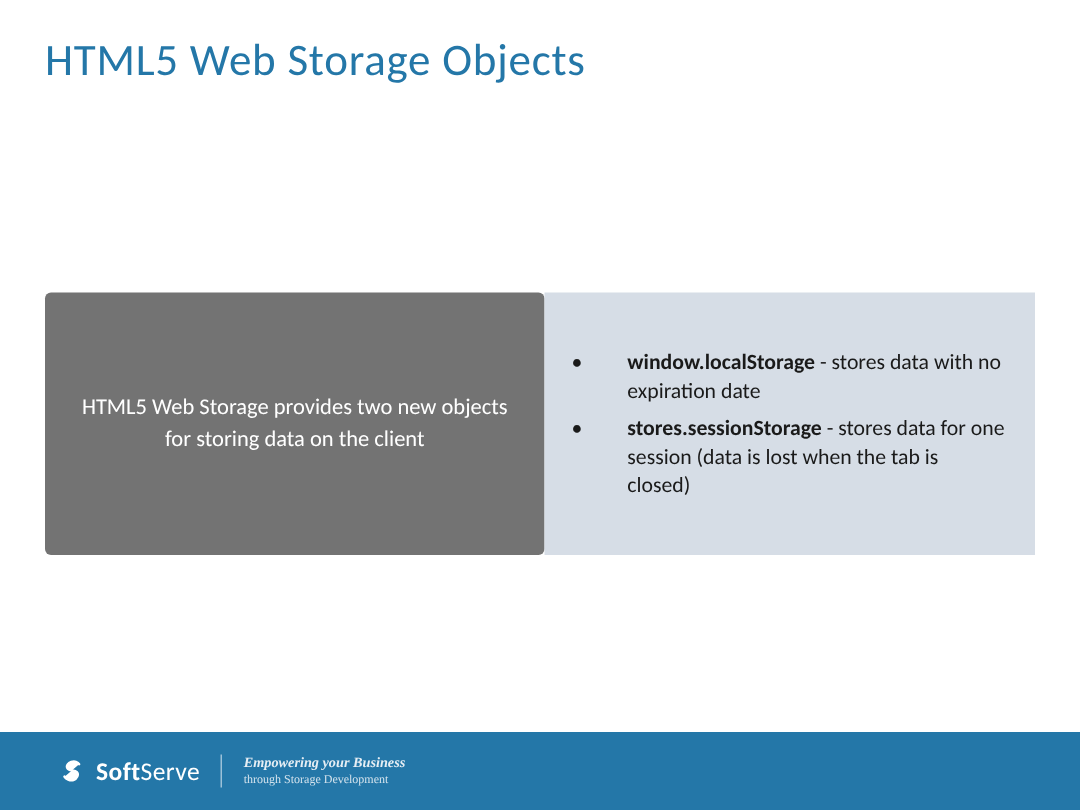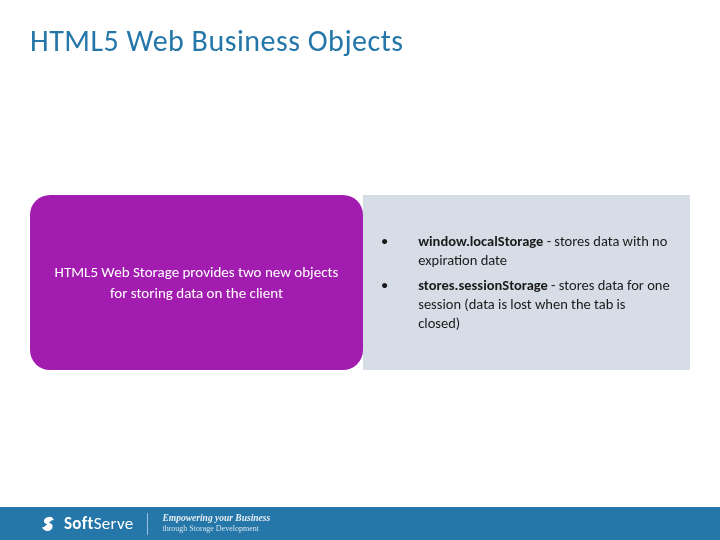--- a/index.html
+++ b/index.html
@@ -23,23 +23,23 @@
   .content-row {
     position: absolute;
     top: 195px;
     left: 30px;
     right: 30px;
     display: flex;
     height: 175px;
   }
   .left-box {
     flex: 1;
-    background: #a21caf;
+    background: #737373;
     color: #ffffff;
-    border-radius: 20px;
+    border-radius: 4px;
     display: flex;
     align-items: center;
     justify-content: center;
     padding: 20px 22px;
     text-align: center;
     font-size: 15px;
     line-height: 1.35;
     font-weight: 400;
   }
   .right-box {
@@ -64,21 +64,21 @@
   .bullet-text {
     flex: 1;
     margin-left: 26px;
   }
   .bullet-text b { font-weight: 700; }
   .footer {
     position: absolute;
     bottom: 0;
     left: 0;
     right: 0;
-    height: 33px;
+    height: 52px;
     background: #2477a8;
     display: flex;
     align-items: center;
     padding-left: 40px;
     color: #ffffff;
   }
   .logo {
     display: flex;
     align-items: center;
     font-size: 17px;
@@ -105,21 +105,21 @@
     line-height: 1.15;
     color: #e6eef4;
     font-family: Liberation Serif, serif;
   }
   .tagline .t1 { font-style: italic; font-weight: 600; font-size: 9.5px; }
   .tagline .t2 { font-size: 8px; opacity: 0.9; }
 </style>
 </head>
 <body>
 
-<div class="slide-title">HTML5 Web Business Objects</div>
+<div class="slide-title">HTML5 Web Storage Objects</div>
 
 <div class="content-row">
   <div class="left-box">HTML5 Web Storage provides two new objects for storing data on the client</div>
   <div class="right-box">
     <div class="bullet">
       <span class="bullet-dot">•</span>
       <span class="bullet-text"><b>window.localStorage</b><span> - stores data with no expiration date</span></span>
     </div>
     <div class="bullet">
       <span class="bullet-dot">•</span>

